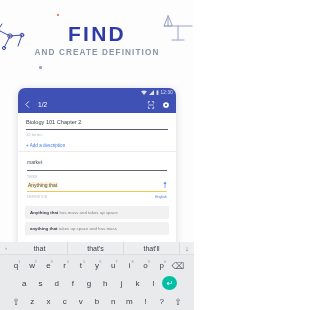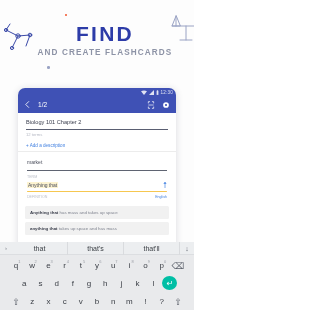--- a/index.html
+++ b/index.html
@@ -6,21 +6,21 @@
   html, body {
     width: 194px; height: 310px;
     overflow: hidden;
     background: #ffffff;
     font-family: "Liberation Sans", sans-serif;
   }
 
   .screen { position: relative; width: 194px; height: 310px; background: #fdfdfd; overflow: hidden; }
 
   
-  .promo { position: absolute; top: 0; left: 8px; width: 194px; height: 80px; }
+  .promo { position: absolute; top: 0; left: 0; width: 194px; height: 80px; }
   .promo-title {
     position: absolute; top: 22px; left: 0; width: 194px;
     text-align: center; font-size: 21px; font-weight: bold;
     letter-spacing: 2.2px; color: #2d3ca8;
   }
   .promo-sub {
     position: absolute; top: 48px; left: 0; width: 194px;
     text-align: center; font-size: 8.2px; font-weight: bold;
     letter-spacing: 1.1px; color: #8d93a6;
   }
@@ -160,21 +160,21 @@
         <line x1="10" y1="26" x2="22" y2="26"></line>
         <polygon points="6,2 2,12 10,12"></polygon>
         <line x1="6" y1="2" x2="6" y2="12"></line>
       </g>
     </svg>
 
     <div class="dot dot-a"></div>
     <div class="dot dot-b"></div>
 
     <div class="promo-title">FIND</div>
-    <div class="promo-sub">AND CREATE FLASHCARDS</div>
+    <div class="promo-sub">AND CREATE DEFINITION</div>
   </div>
 
   <div class="device">
 
     <div class="statusbar">
       <svg class="sb-ico" width="6" height="5" viewBox="0 0 10 8">
         <path d="M5 8 L0 2 Q5 -1 10 2 Z" fill="#dfe2f2"></path>
       </svg>
       <svg class="sb-ico" width="5" height="5" viewBox="0 0 8 8">
         <polygon points="0,8 8,8 8,0" fill="#dfe2f2"></polygon>

